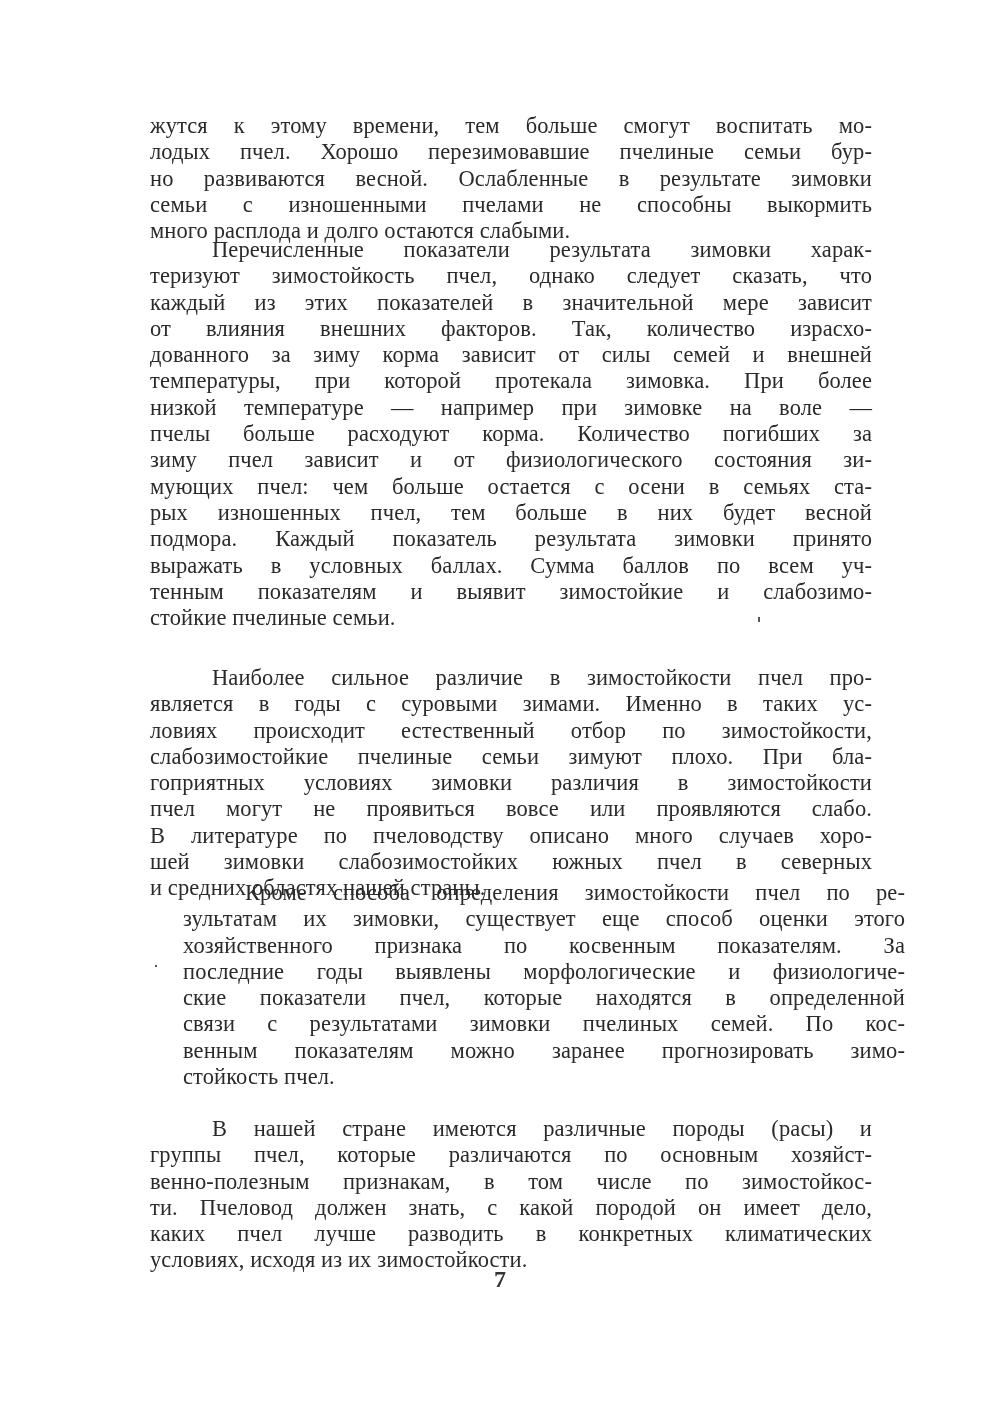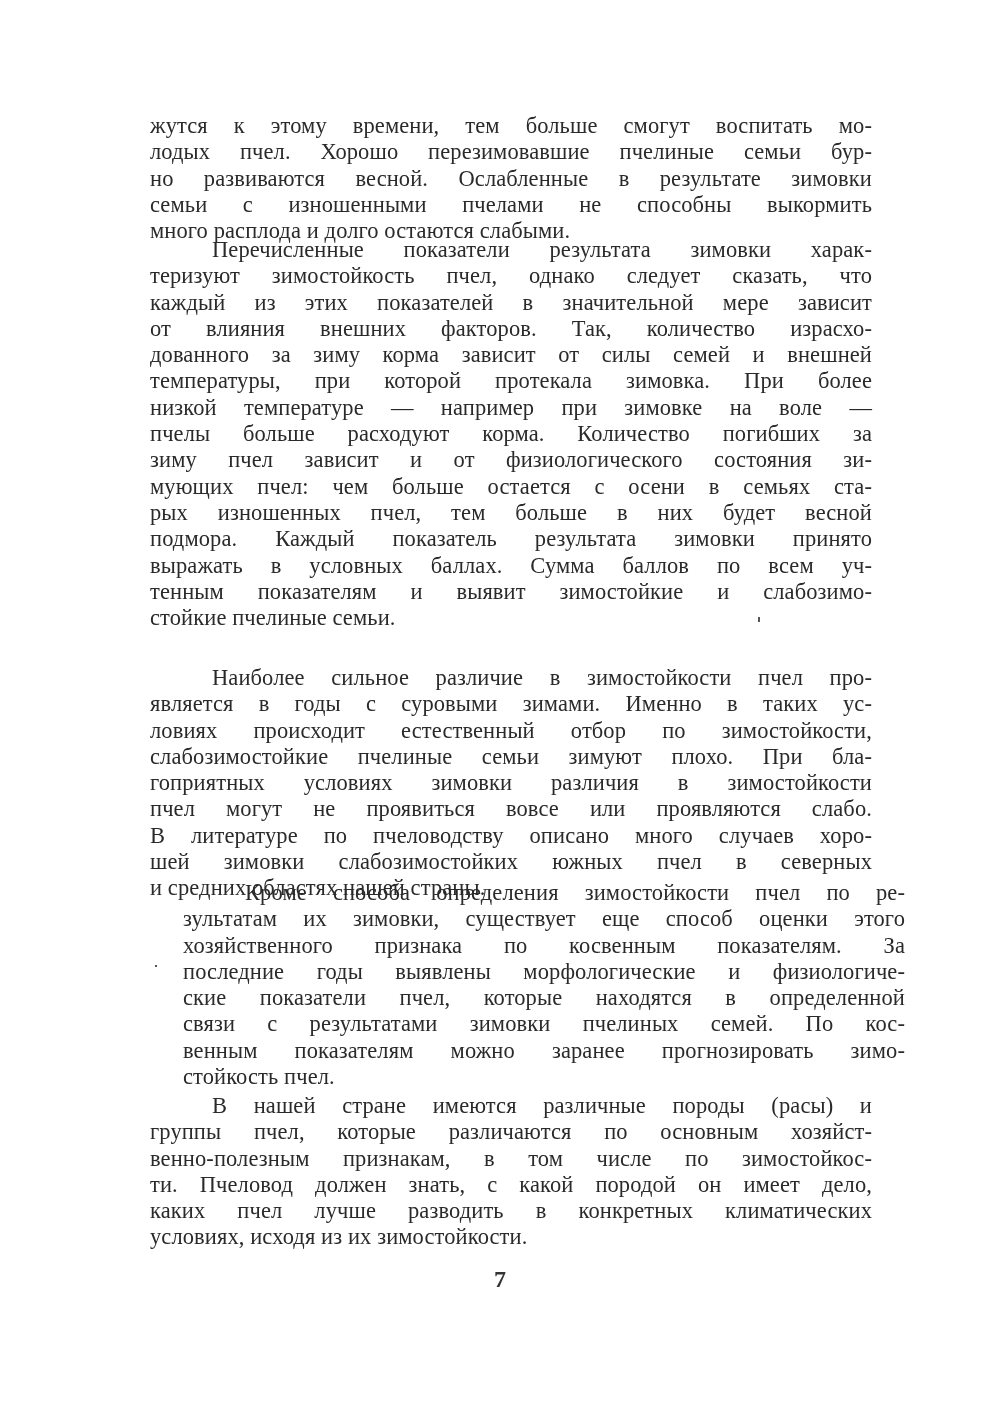--- a/index.html
+++ b/index.html
@@ -72,21 +72,21 @@
       <div class="para" style="top: 880px; margin-left: 33px;">
         <div class="line indent">Кроме способа определения зимостойкости пчел по ре-</div>
         <div class="line">зультатам их зимовки, существует еще способ оценки этого</div>
         <div class="line">хозяйственного признака по косвенным показателям. За</div>
         <div class="line">последние годы выявлены морфологические и физиологиче-</div>
         <div class="line">ские показатели пчел, которые находятся в определенной</div>
         <div class="line">связи с результатами зимовки пчелиных семей. По кос-</div>
         <div class="line">венным показателям можно заранее прогнозировать зимо-</div>
         <div class="line last">стойкость пчел.</div>
       </div>
-      <div class="para" style="top: 1093px;">
+      <div class="para" style="top: 1116px;">
         <div class="line indent">В нашей стране имеются различные породы (расы) и</div>
         <div class="line">группы пчел, которые различаются по основным хозяйст-</div>
         <div class="line">венно-полезным признакам, в том числе по зимостойкос-</div>
         <div class="line">ти. Пчеловод должен знать, с какой породой он имеет дело,</div>
         <div class="line">каких пчел лучше разводить в конкретных климатических</div>
         <div class="line last">условиях, исходя из их зимостойкости.</div>
       </div>
     </div>
   <div class="page-number">7</div>
   <div class="speck" style="left:758px; top:617px;"></div>

